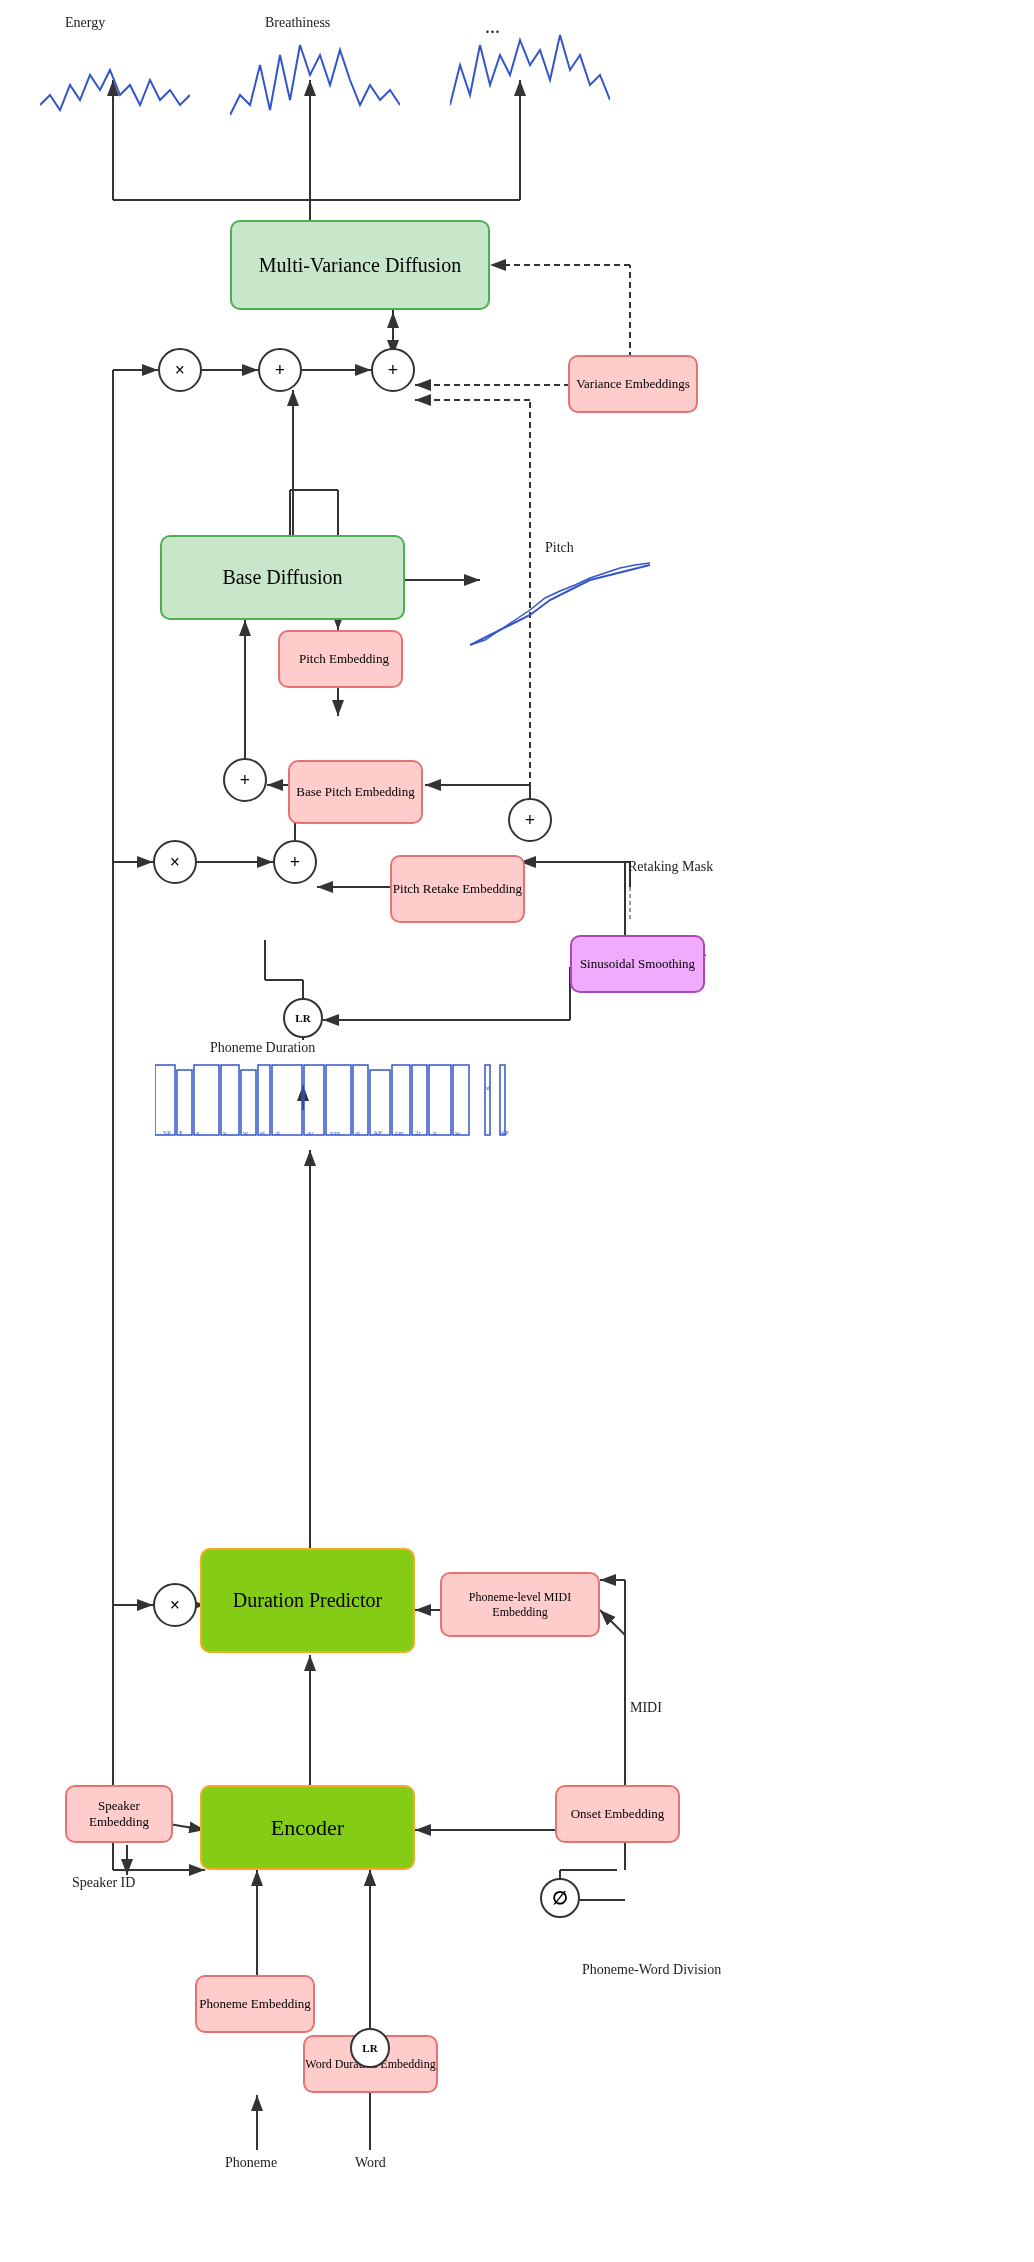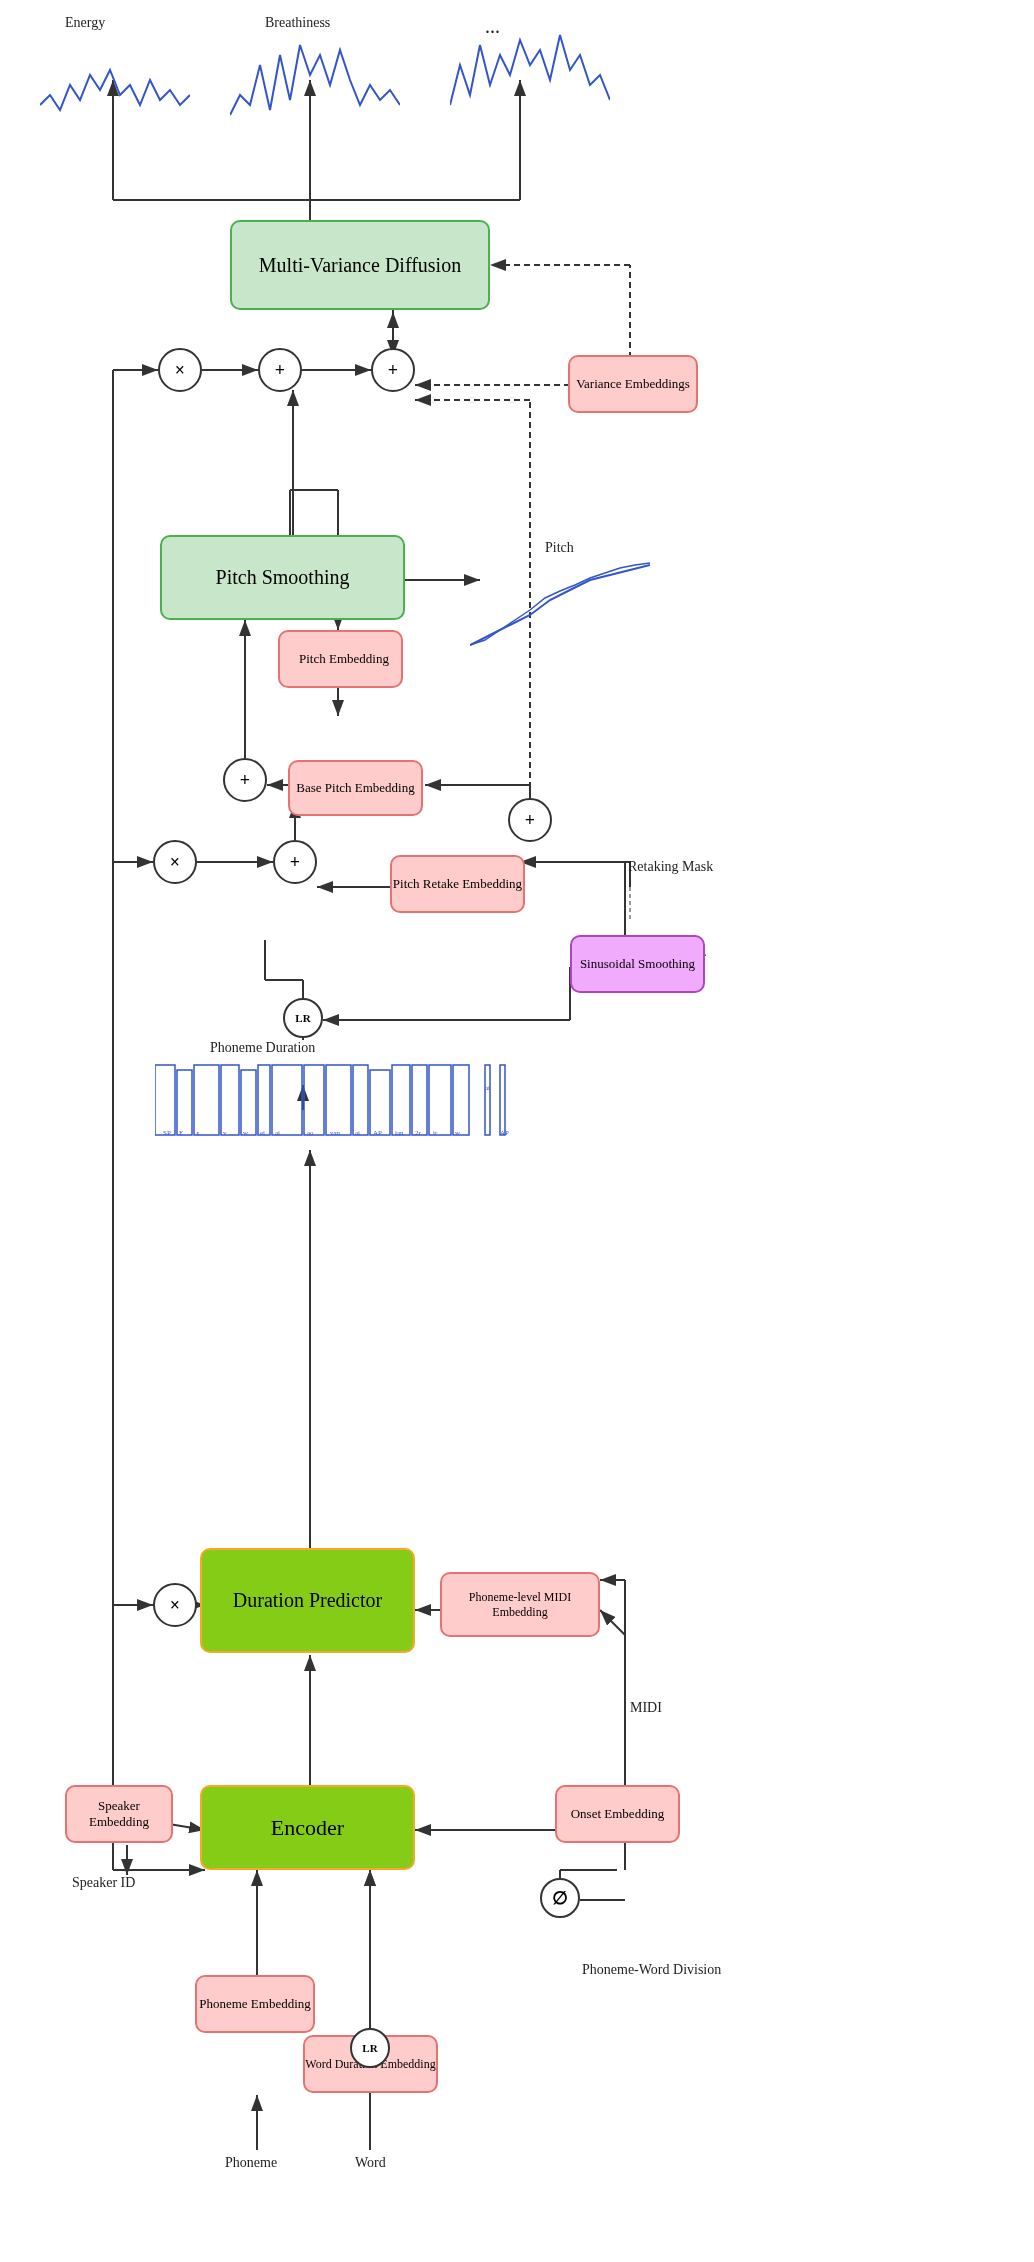--- a/index.html
+++ b/index.html
@@ -234,29 +234,29 @@
     <span>Variance
 Embeddings</span>
   </div>
 
   <div class="box box-pink" style="left:278px;top:630px;width:125px;height:58px;padding-left:7px;">
     <span>Pitch
 Embedding</span>
   </div>
 
   <div class="box box-green" style="left:160px;top:535px;width:245px;height:85px;font-size:20px;">
-    <span>Pitch Smoothing</span>
-  </div>
-
-  <div class="box box-pink" style="left:288px;top:760px;width:135px;height:56px;">
+    <span>Base Diffusion</span>
+  </div>
+
+  <div class="box box-pink" style="left:288px;top:760px;width:135px;height:64px;">
     <span>Base Pitch
 Embedding</span>
   </div>
 
-  <div class="box box-pink" style="left:390px;top:855px;width:135px;height:58px;">
+  <div class="box box-pink" style="left:390px;top:855px;width:135px;height:68px;">
     <span>Pitch Retake
 Embedding</span>
   </div>
 
   <div class="box box-purple" style="left:570px;top:935px;width:135px;height:58px;">
     <span>Sinusoidal
 Smoothing</span>
   </div>
 
   <div class="box box-yellow" style="left:200px;top:1548px;width:215px;height:105px;font-size:20px;">

